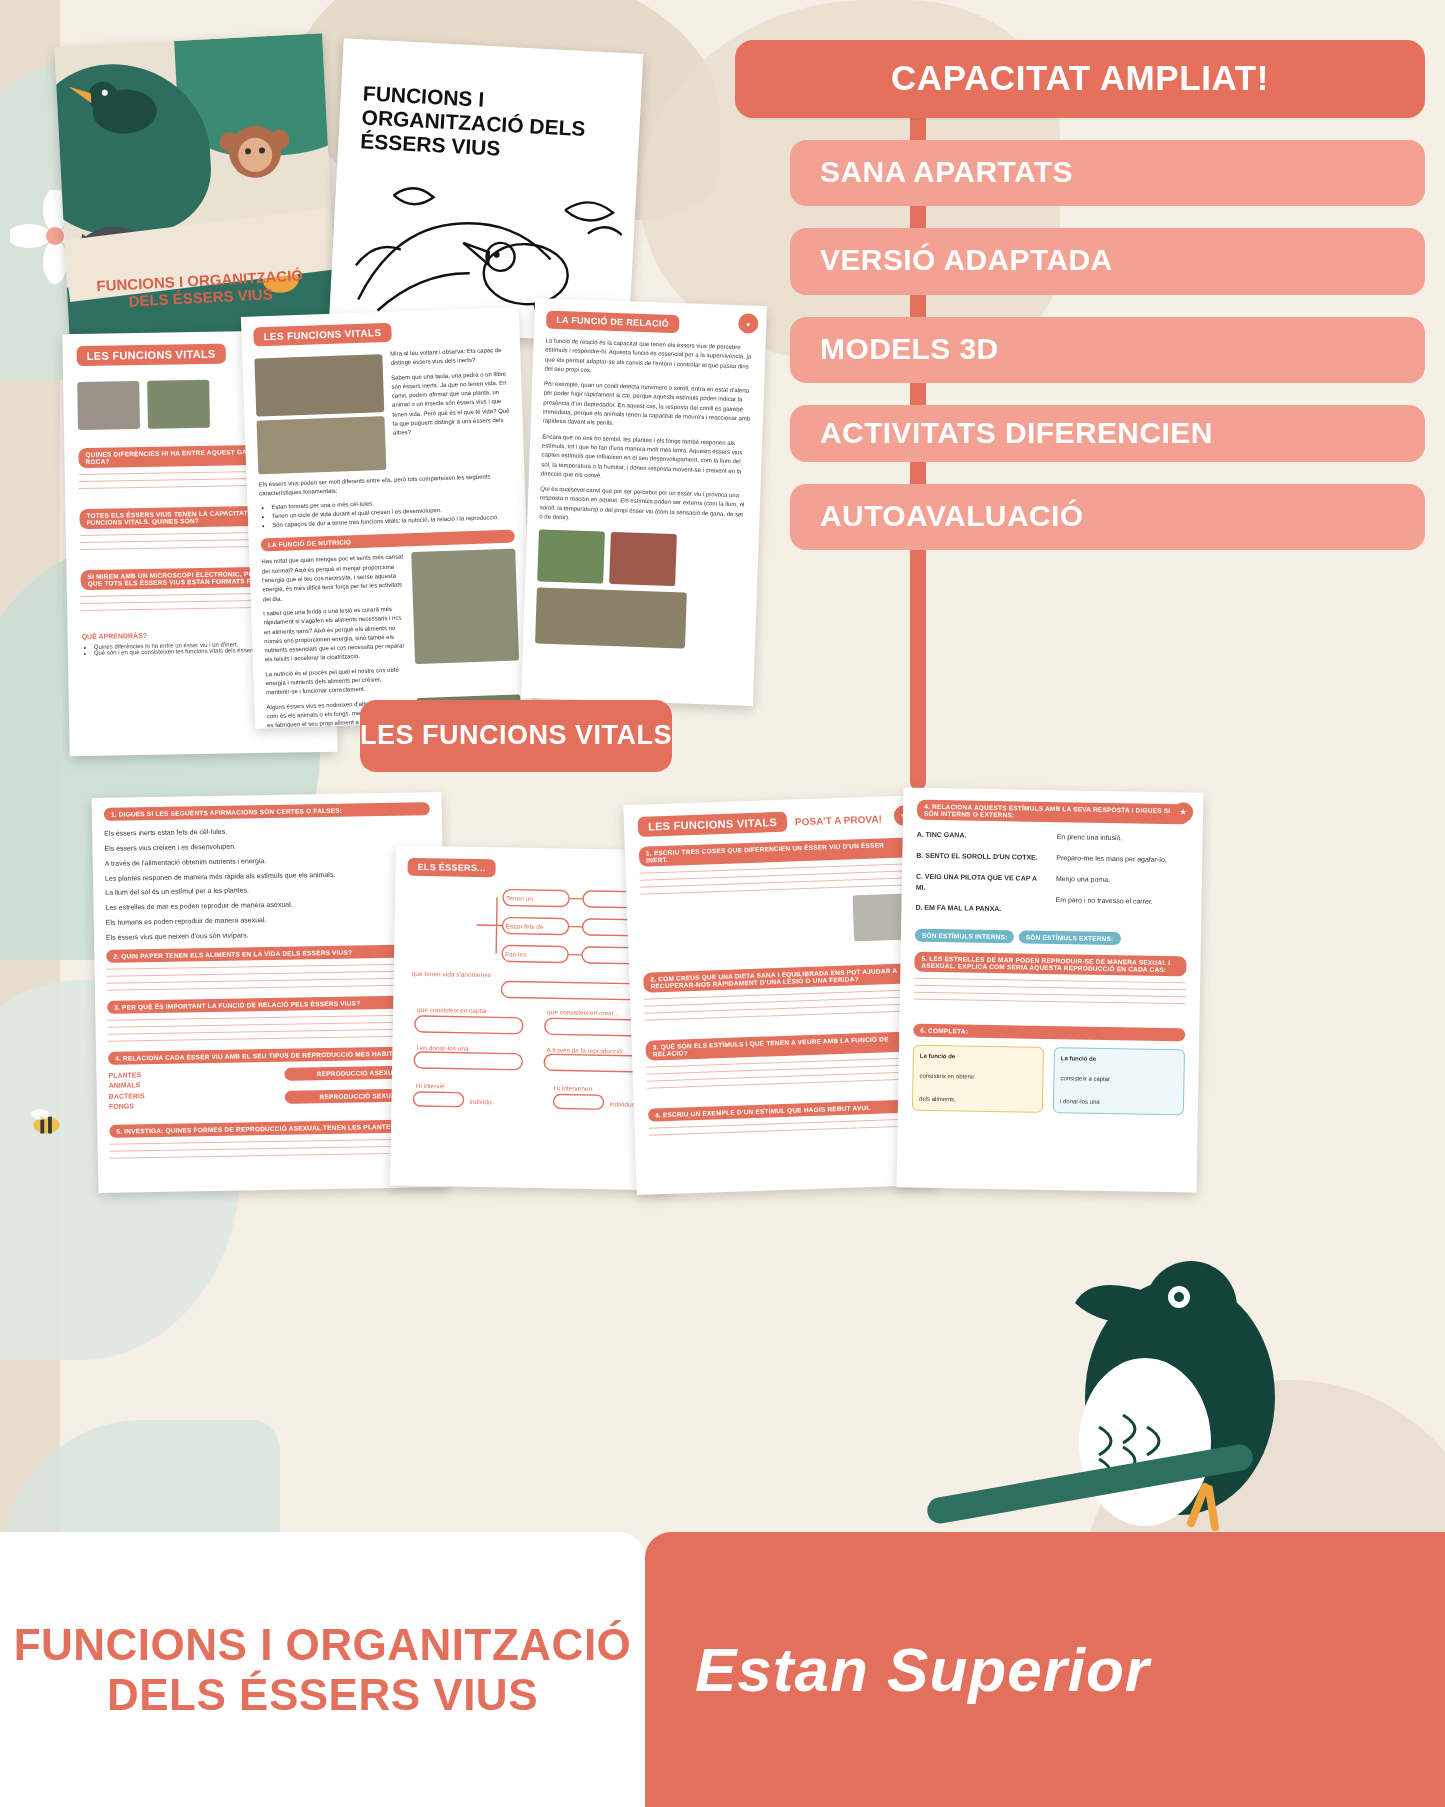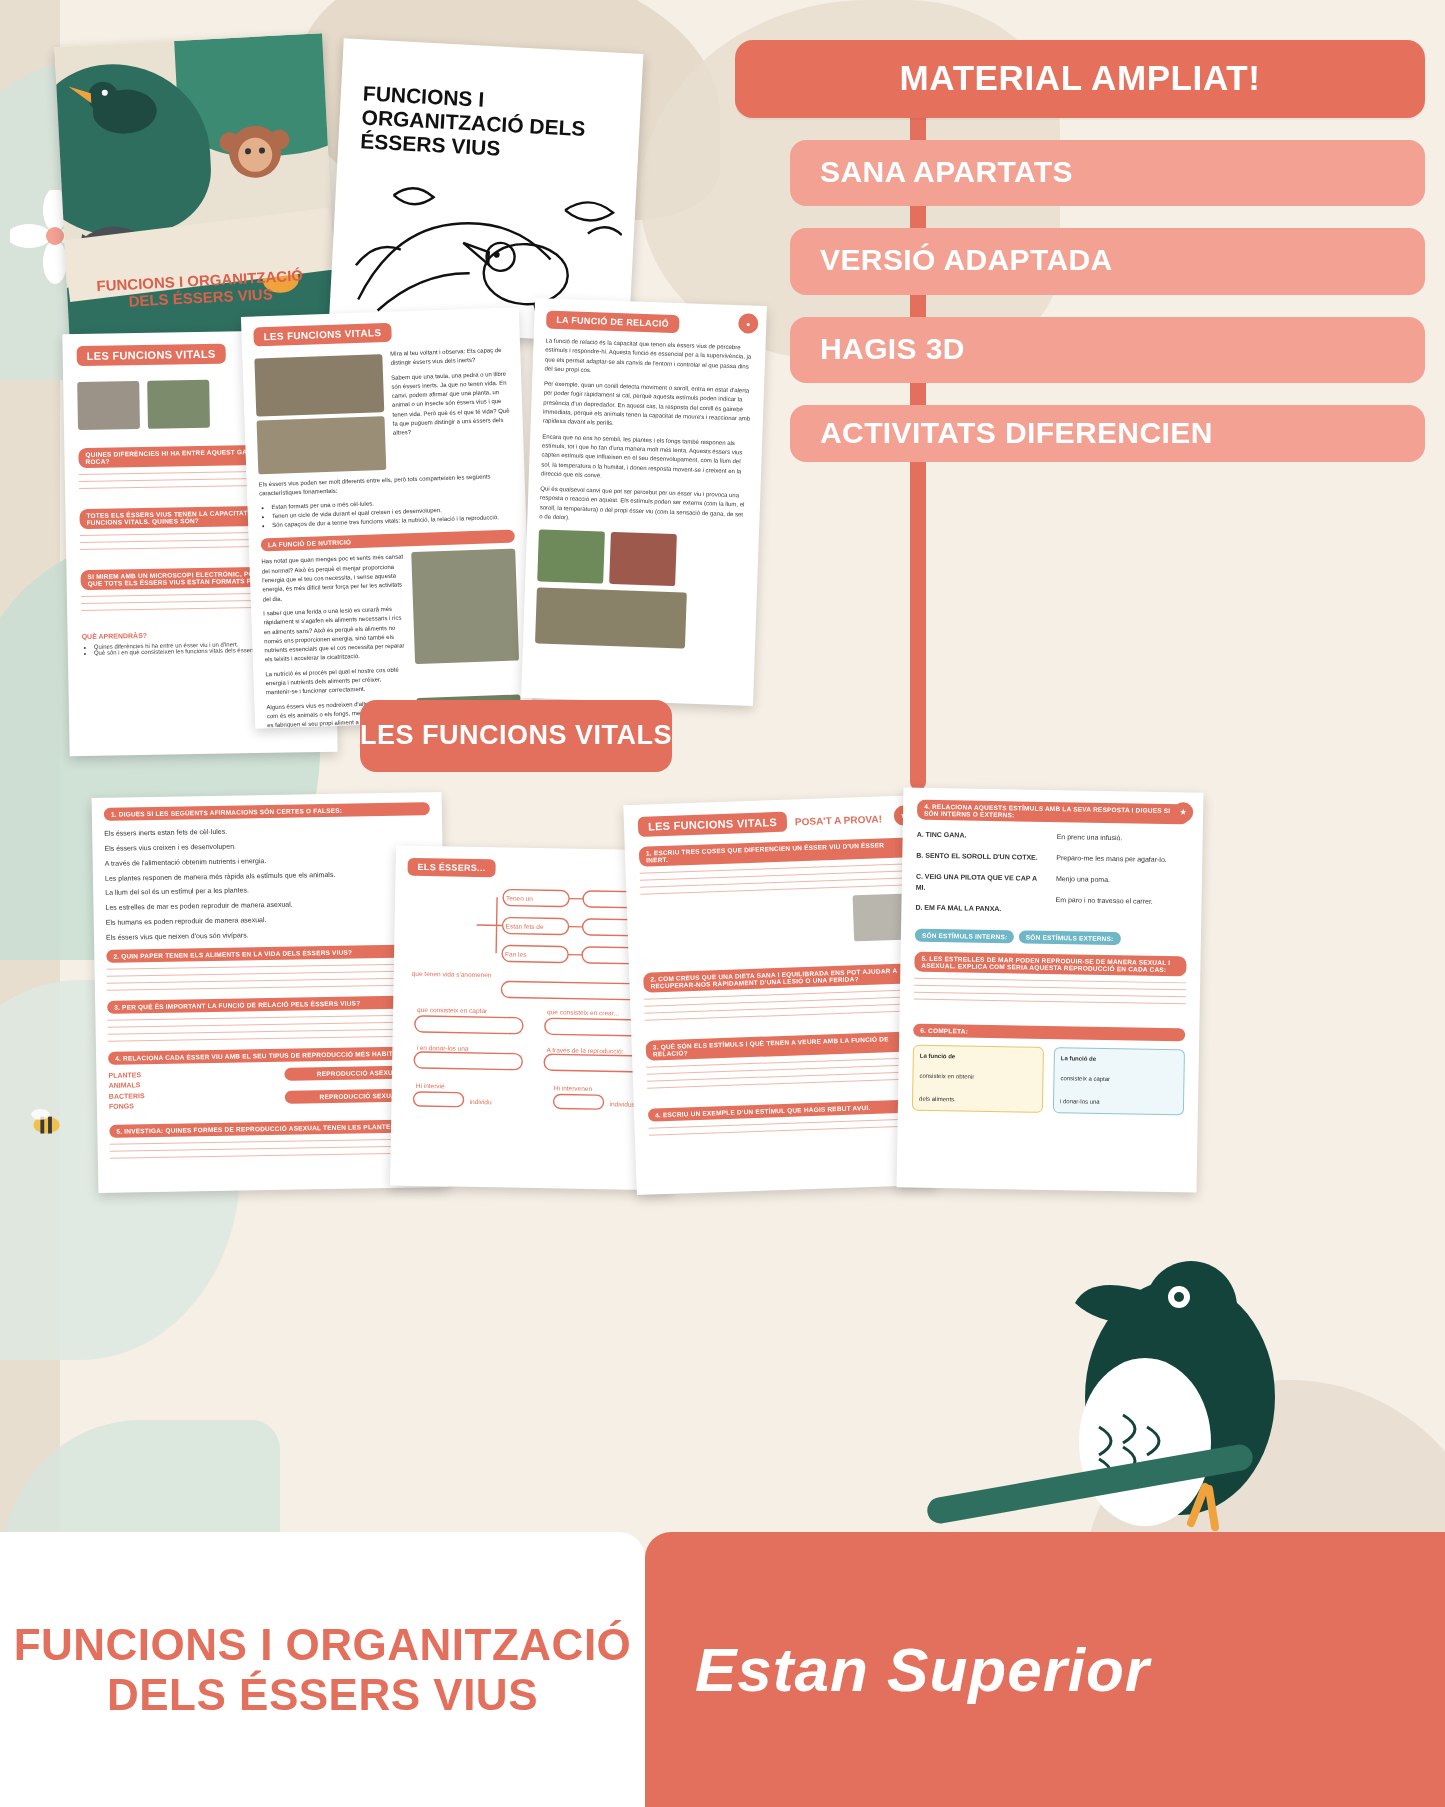--- a/index.html
+++ b/index.html
@@ -224,25 +224,26 @@
 </svg>
 <svg class="bee" viewBox="0 0 60 44">
   <ellipse cx="32" cy="26" rx="17" ry="11" fill="#f0c14b"></ellipse>
   <rect x="24" y="15" width="5" height="22" fill="#3a3a3a"></rect>
   <rect x="34" y="15" width="5" height="22" fill="#3a3a3a"></rect>
   <ellipse cx="24" cy="12" rx="12" ry="7" fill="#ffffff" opacity=".8"></ellipse>
 </svg>
 
 <div class="promo-wrap">
   <div class="promo-spine"></div>
-  <div class="promo-title">MATERIAL AMPLIAT!</div>
+  <div class="promo-title">CAPACITAT AMPLIAT!</div>
   <div class="promo-item">SANA APARTATS</div>
   <div class="promo-item">VERSIÓ ADAPTADA</div>
-  <div class="promo-item">HAGIS 3D</div>
+  <div class="promo-item">MODELS 3D</div>
   <div class="promo-item two-line">ACTIVITATS DIFERENCIEN</div>
+  <div class="promo-item">AUTOAVALUACIÓ</div>
 </div>
 
 <div class="cover">
   <div class="sky"></div>
   <div class="green2"></div>
   <div class="green1"></div>
   <svg style="position:absolute;left:12px;top:16px;" width="110" height="90" viewBox="0 0 110 90">
     <ellipse cx="55" cy="52" rx="32" ry="22" fill="#1f4a42"></ellipse>
     <circle cx="34" cy="36" r="15" fill="#1f4a42"></circle>
     <path d="M22 32 L0 24 L22 42 Z" fill="#f0a23c"></path>

